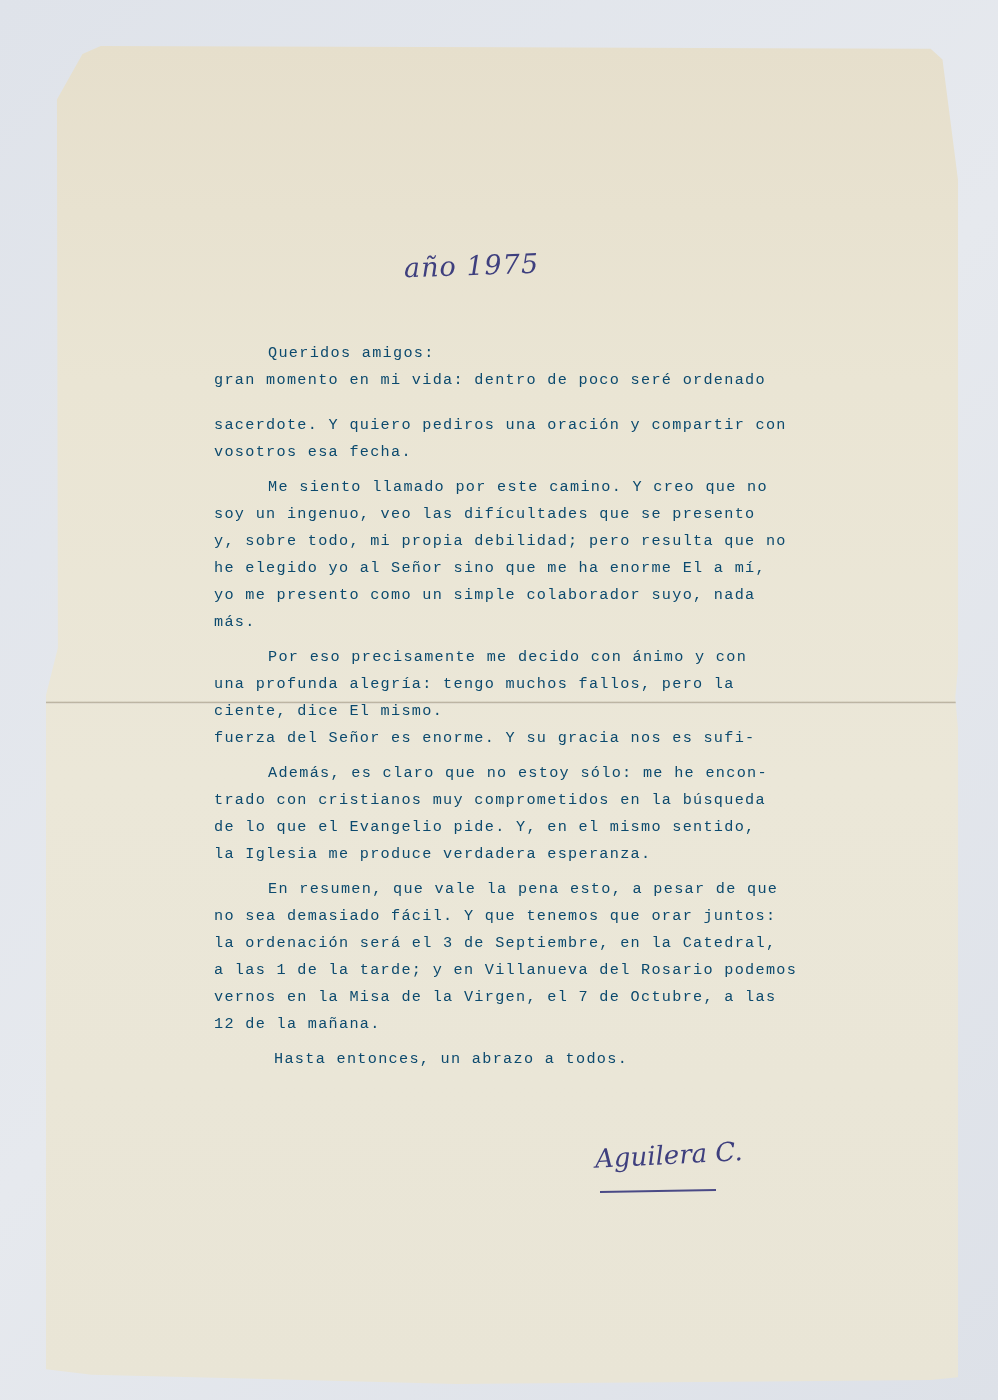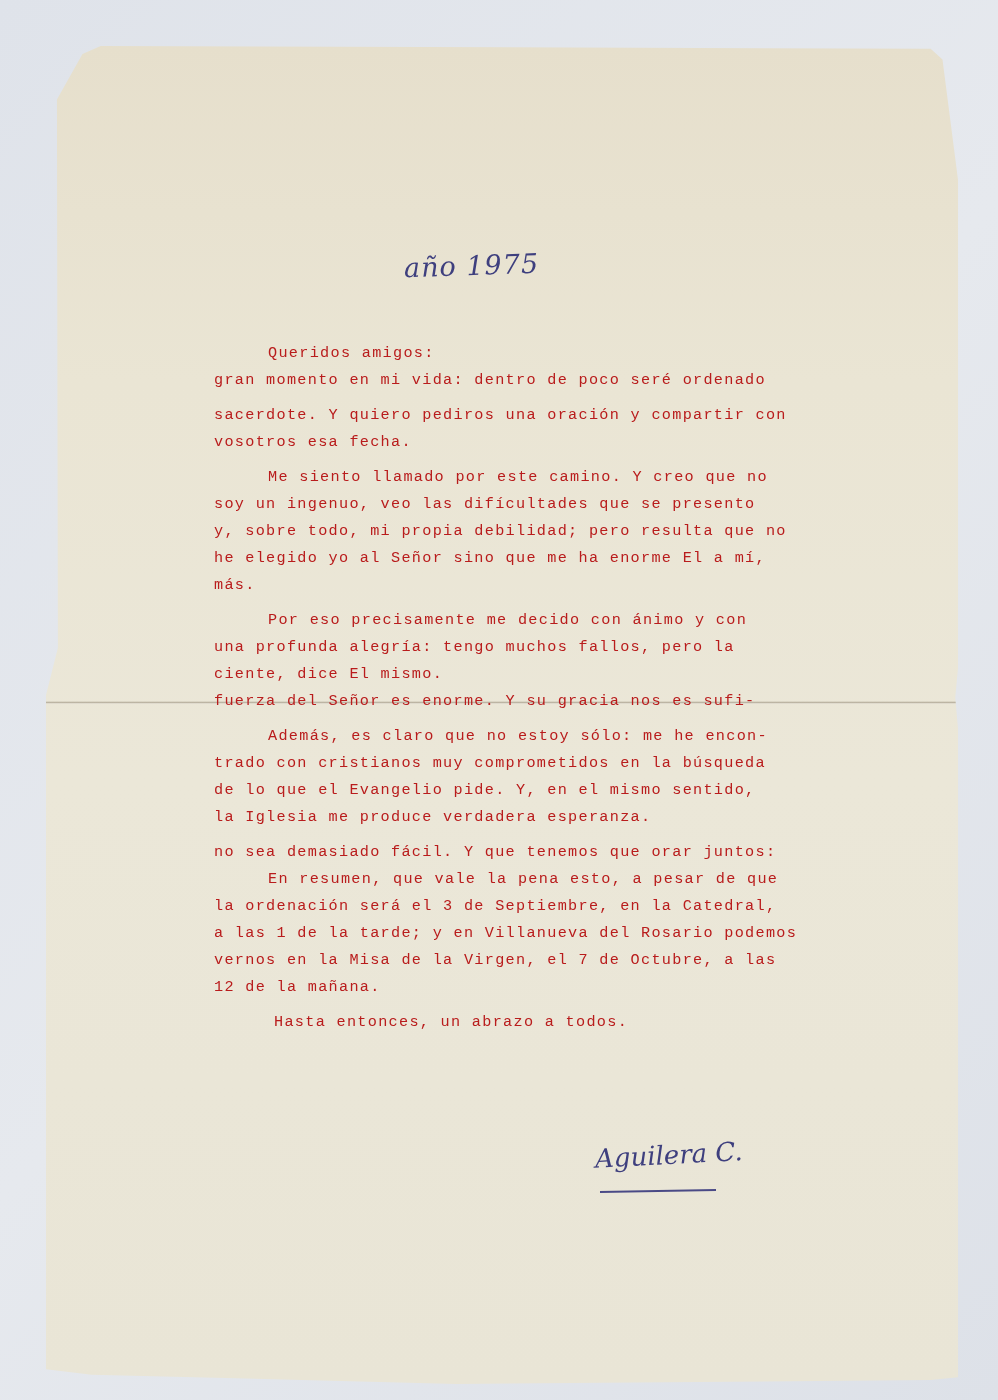--- a/index.html
+++ b/index.html
@@ -24,51 +24,52 @@
     font-family: "DejaVu Serif", serif; font-style:italic;
   }
   .year-note { left:404px; top:250px; font-size:27px; letter-spacing:1px; transform:rotate(-2deg); }
   .signature { left:595px; top:1140px; font-size:26px; transform:rotate(-3deg); }
   .sig-line {
     position:absolute; left:600px; top:1190px; width:116px; height:2px;
     background:#4a4a86; transform:rotate(-1deg);
   }
   .letter {
     position:absolute; left:214px; top:340px; width:620px;
-    color:#b91c1c; font-size:15.2px; letter-spacing:1.3px;
+    color:#0c4a6e; font-size:15.2px; letter-spacing:1.3px;
   }
   .line { white-space:pre; height:27px; line-height:27px; }
   .gap { height:8px; }
   .indent1 { padding-left:54px; }
   .indent2 { padding-left:224px; }
 </style>
 </head>
 <body>
 
 <div class="paper">
   <div class="fold"></div>
 </div>
 
 <div class="handwritten year-note">año 1975</div>
 
 <div class="letter">
   <div class="line indent1">Queridos amigos:</div>
 
   <div>
     <div class="line">gran momento en mi vida: dentro de poco seré ordenado</div>
-    <div class="line" style="margin-top:8px">sacerdote. Y quiero pediros una oración y compartir con</div>
+    <div class="line" style="margin-top:18px">sacerdote. Y quiero pediros una oración y compartir con</div>
     <div class="line">vosotros esa fecha.</div>
   </div>
   <div class="gap"></div>
 
   <div>
     <div class="line indent1">Me siento llamado por este camino. Y creo que no</div>
     <div class="line">soy un ingenuo, veo las difícultades que se presento</div>
     <div class="line">y, sobre todo, mi propia debilidad; pero resulta que no</div>
     <div class="line">he elegido yo al Señor sino que me ha enorme El a mí,</div>
+    <div class="line">yo me presento como un simple colaborador suyo, nada</div>
     <div class="line">más.</div>
   </div>
   <div class="gap"></div>
 
   <div>
     <div class="line indent1">Por eso precisamente me decido con ánimo y con</div>
     <div class="line">una profunda alegría: tengo muchos fallos, pero la</div>
     <div class="line">ciente, dice El mismo.</div>
     <div class="line">fuerza del Señor es enorme. Y su gracia nos es sufi-</div>
   </div>
@@ -76,22 +77,22 @@
 
   <div>
     <div class="line indent1">Además, es claro que no estoy sólo: me he encon-</div>
     <div class="line">trado con cristianos muy comprometidos en la búsqueda</div>
     <div class="line">de lo que el Evangelio pide. Y, en el mismo sentido,</div>
     <div class="line">la Iglesia me produce verdadera esperanza.</div>
   </div>
   <div class="gap"></div>
 
   <div>
+    <div class="line indent1">En resumen, que vale la pena esto, a pesar de que</div>
     <div class="line">no sea demasiado fácil. Y que tenemos que orar juntos:</div>
-    <div class="line indent1">En resumen, que vale la pena esto, a pesar de que</div>
     <div class="line">la ordenación será el 3 de Septiembre, en la Catedral,</div>
     <div class="line">a las 1 de la tarde; y en Villanueva del Rosario podemos</div>
     <div class="line">vernos en la Misa de la Virgen, el 7 de Octubre, a las</div>
     <div class="line">12 de la mañana.</div>
   </div>
   <div class="gap"></div>
 
   <div class="line indent1" style="padding-left:60px">Hasta entonces, un abrazo a todos.</div>
 </div>
 

